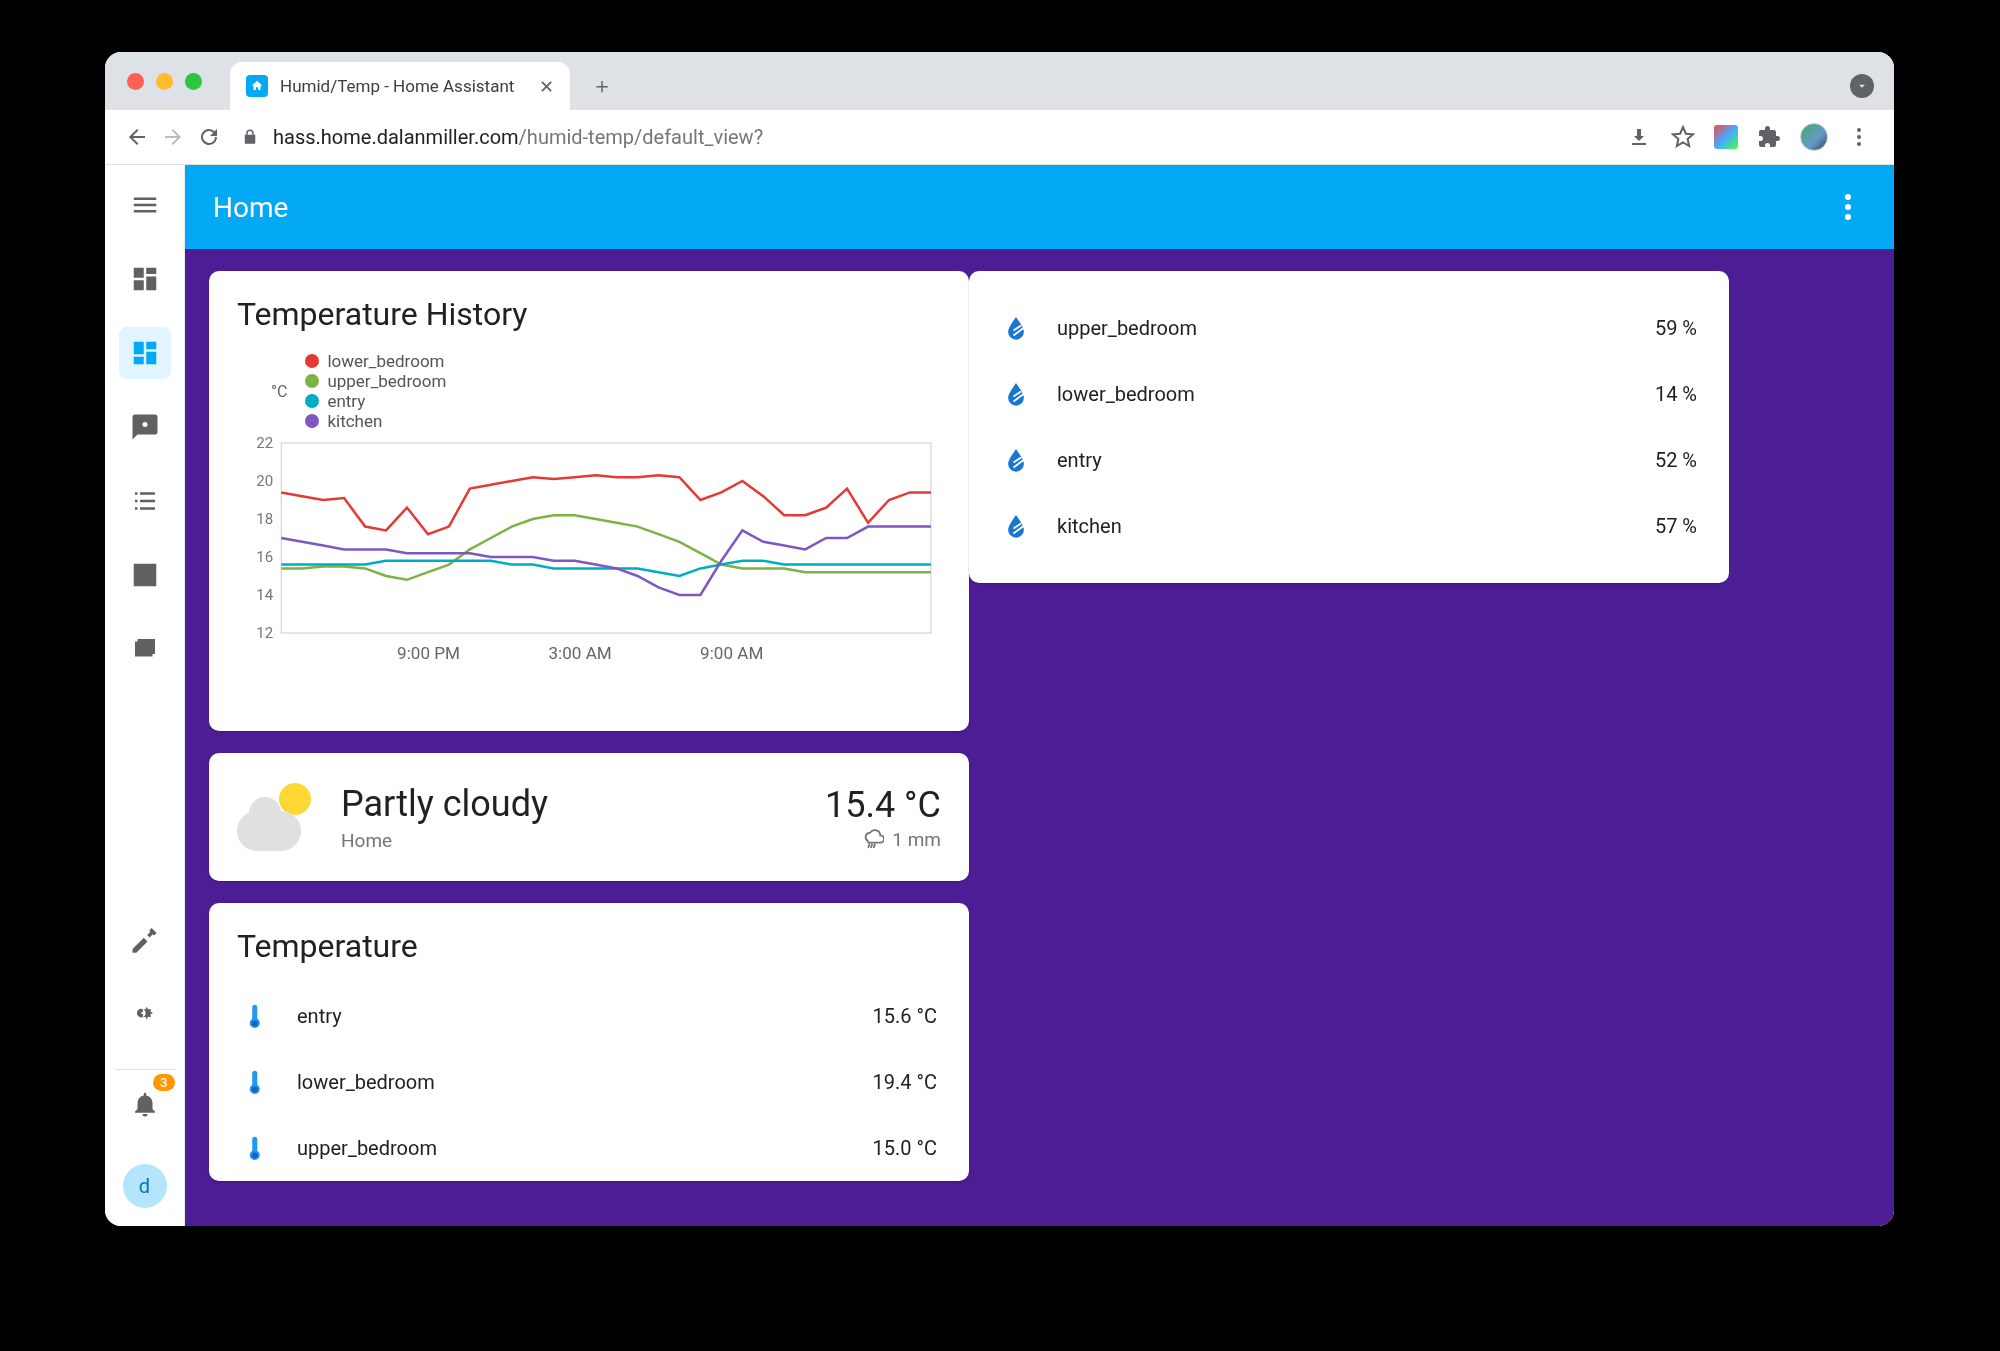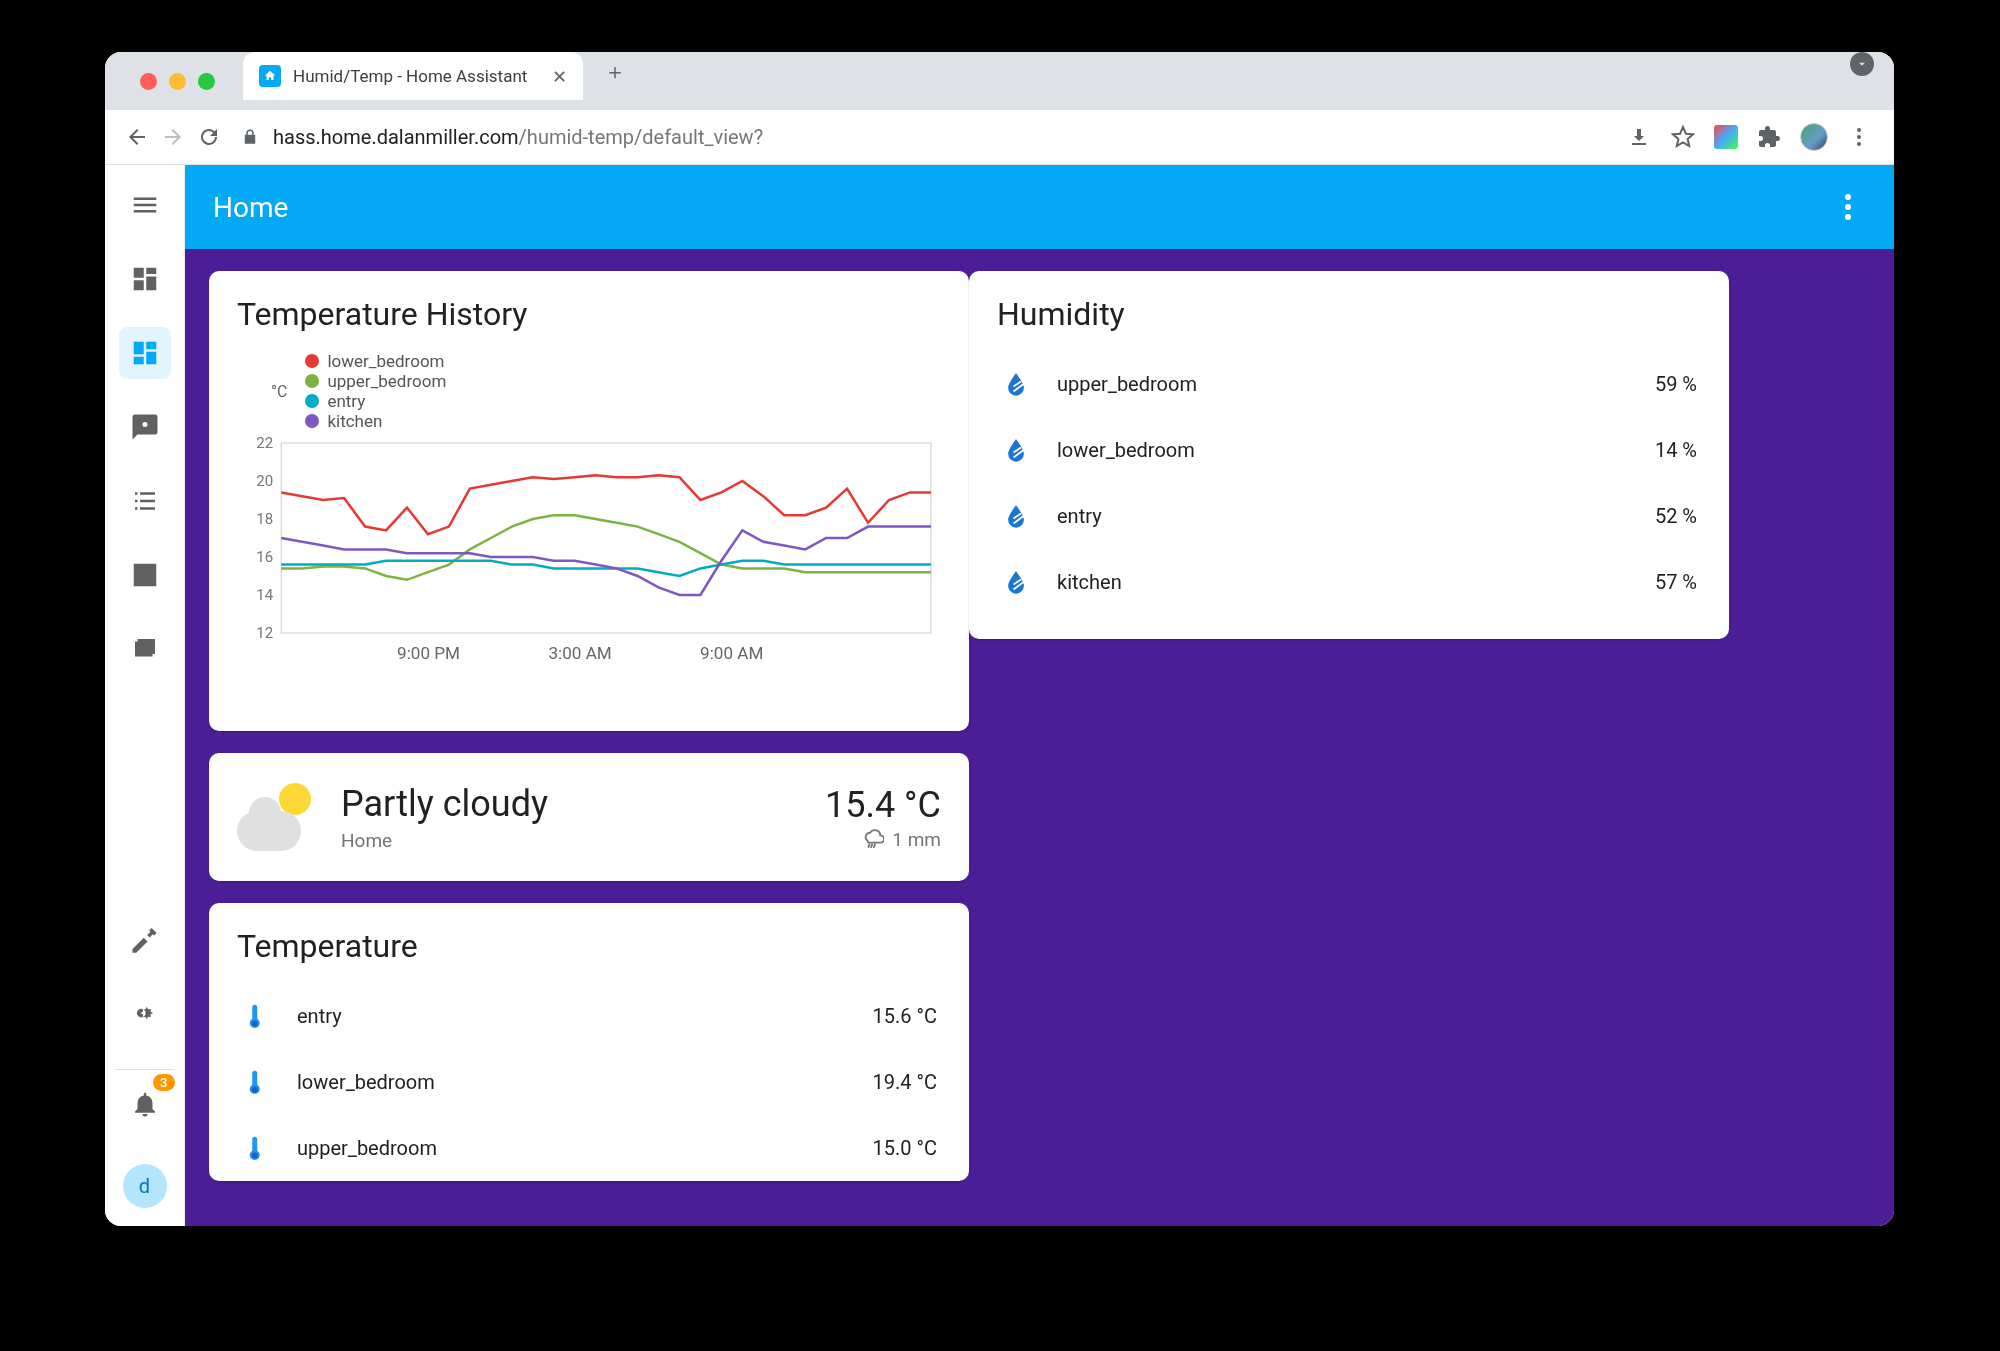--- a/index.html
+++ b/index.html
@@ -1,18 +1,18 @@
 <!DOCTYPE html>
 <html><head>
 <meta charset="utf-8">
 <style>
   *{box-sizing:border-box;margin:0;padding:0;font-family:Roboto,"Helvetica Neue",Arial,sans-serif}
   body{background:#000;width:2000px;height:1351px;overflow:hidden}
   .window{position:absolute;left:105px;top:52px;width:1789px;height:1174px;background:#fff;border-radius:16px;overflow:hidden;box-shadow:0 10px 40px rgba(0,0,0,.5)}
-  .chrome-top{height:58px;background:#dee1e6;display:flex;align-items:flex-start;padding-left:25px}
+  .chrome-top{height:58px;background:#dee1e6;display:flex;align-items:flex-end;padding-left:12px}
   .mac-dots{display:flex;gap:12px;align-items:center;height:100%;padding:0 12px 0 10px}
   .mac-dot{width:17px;height:17px;border-radius:50%}
   .mac-red{background:#ff5f57}.mac-yellow{background:#febc2e}.mac-green{background:#28c840}
   .tab{display:flex;align-items:center;gap:12px;background:#fff;height:48px;border-radius:12px 12px 0 0;padding:0 16px;margin-left:16px;min-width:340px;position:relative}
   .tab-favicon{width:22px;height:22px;background:#03a9f4;border-radius:4px;display:flex;align-items:center;justify-content:center}
   .tab-favicon svg{width:14px;height:14px;fill:#fff}
   .tab-title{font-size:17px;color:#3c4043}
   .tab-close{margin-left:auto;color:#5f6368;font-size:18px}
   .new-tab{width:40px;height:40px;display:flex;align-items:center;justify-content:center;color:#5f6368;font-size:22px;margin-left:12px;margin-bottom:4px}
   .chrome-menu{margin-left:auto;margin-right:20px;margin-bottom:12px;width:24px;height:24px;border-radius:50%;background:#5f6368;display:flex;align-items:center;justify-content:center}
@@ -335,21 +335,20 @@
                   </svg>
                   <span>upper_bedroom</span>
                   <span class="val">15.0 °C</span>
                 </div>
               </div>
           </div>
         </div>
 
         <div class="col col-right">
           <div class="card">
-            <div class="card-title">Humidity</div>
             <div id="hum-rows">
                 <div class="entity-row">
                   <svg class="row-ic hum" viewBox="0 0 24 24">
                     <path d="M12 2C8 8 5 11 5 15a7 7 0 0 0 14 0c0-4-3-7-7-13zm-2 12l6-4m-6 8l8-6" stroke="#fff" stroke-width="1.4" fill="#1976d2"></path>
                   </svg>
                   <span>upper_bedroom</span>
                   <span class="val">59 %</span>
                 </div>
                 <div class="entity-row">
                   <svg class="row-ic hum" viewBox="0 0 24 24">

